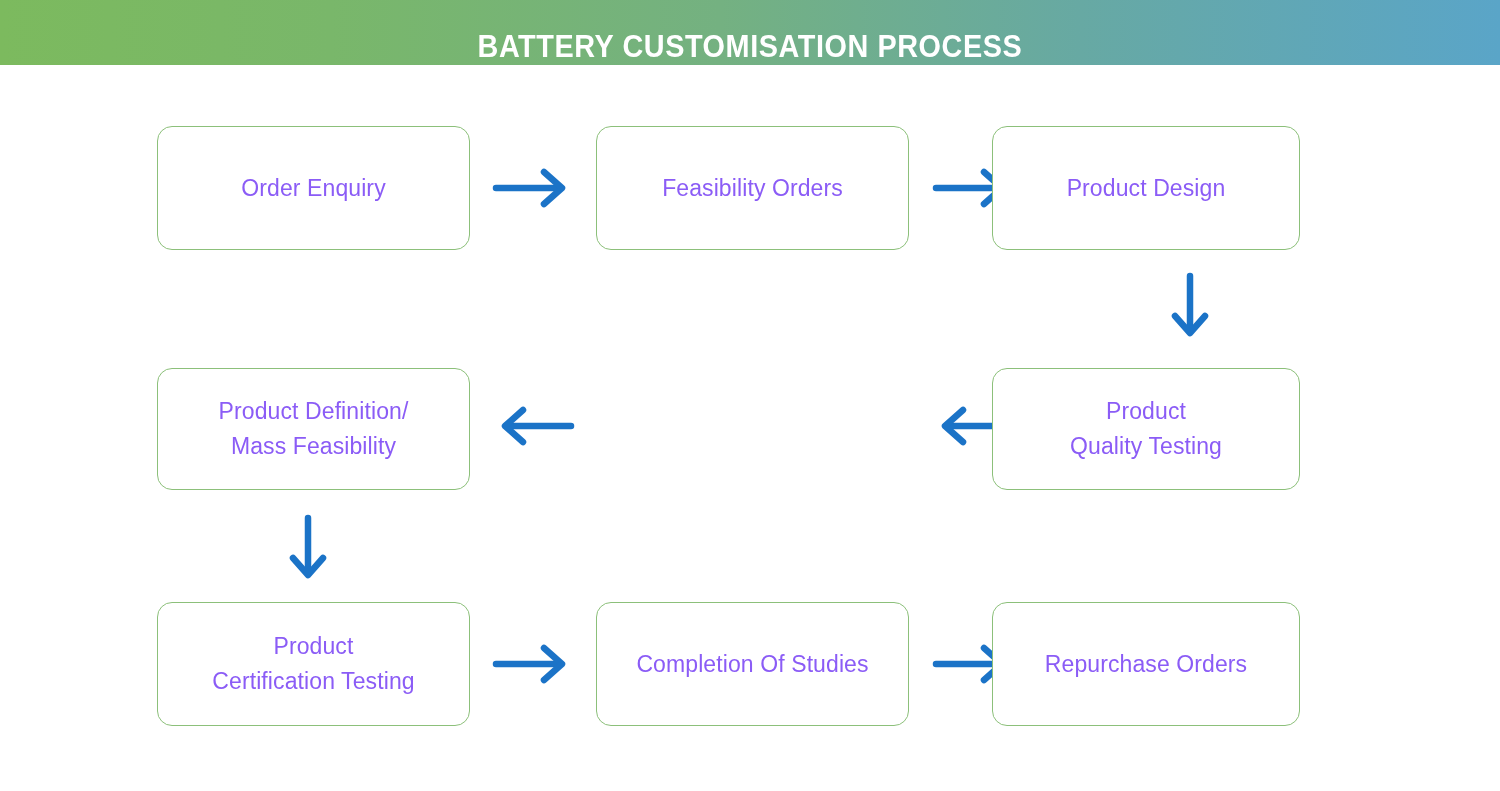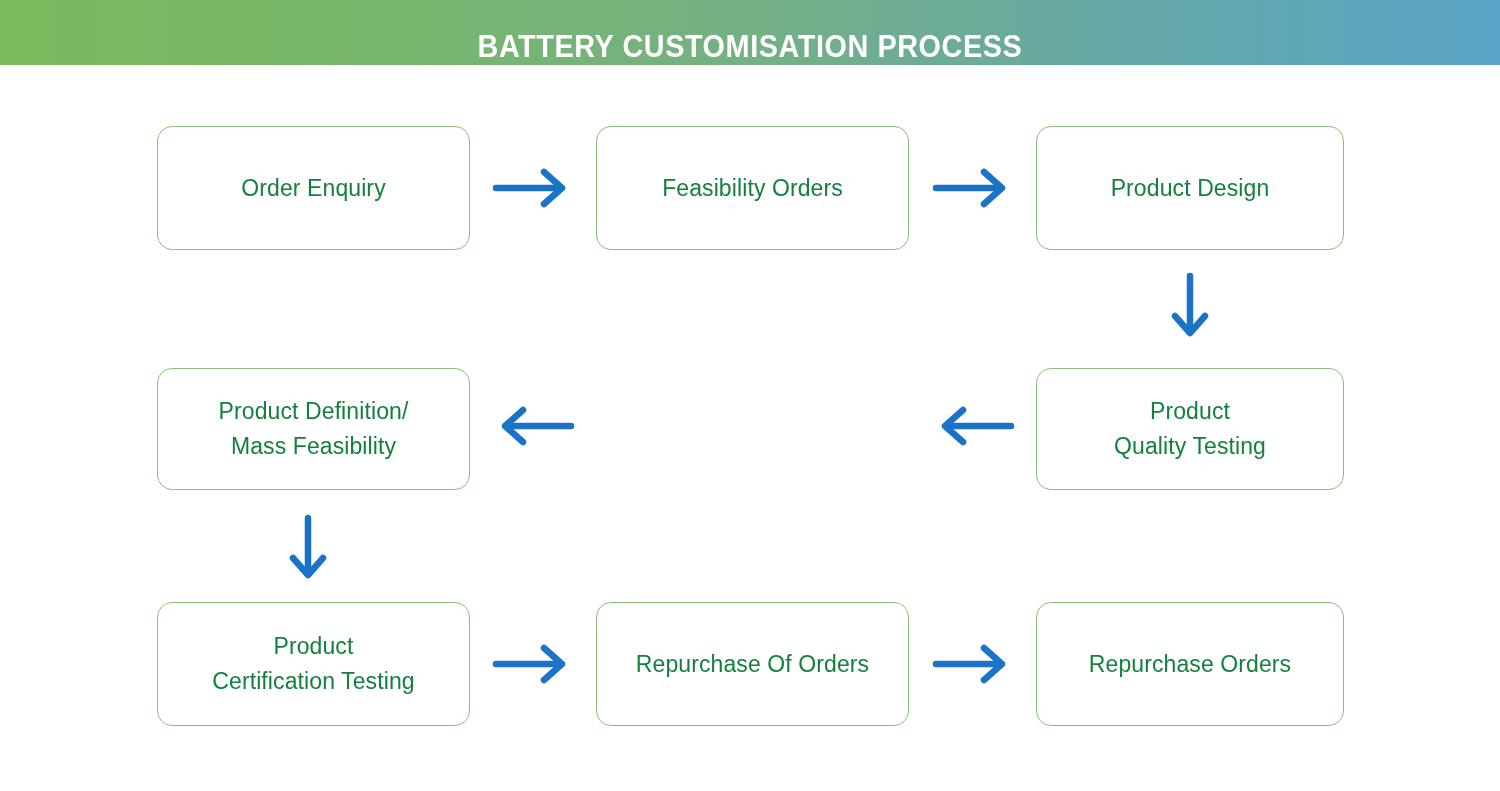--- a/index.html
+++ b/index.html
@@ -56,32 +56,32 @@
     box-sizing: border-box;
     border: 1.4px solid #8cc07a;
     border-radius: 15px;
     background: #ffffff;
     display: flex;
     align-items: center;
     justify-content: center;
     text-align: center;
   }
   .node-label {
-    color: #15803d;
+    color: #8b5cf6;
     font-size: 23px;
     line-height: 35px;
     font-family: "Liberation Sans", sans-serif;
     white-space: pre-line;
     letter-spacing: 0.1px;
   }
 
   
   .col-1 { left: 157px; width: 313px; }
   .col-2 { left: 596px; width: 313px; }
-  .col-3 { left: 1036px; width: 308px; }
+  .col-3 { left: 992px; width: 308px; }
   .row-1 { top: 61px;  height: 124px; }
   .row-2 { top: 303px; height: 122px; }
   .row-3 { top: 537px; height: 124px; }
 
   
   .arrow {
     position: absolute;
   }
   .arrow svg { display: block; overflow: visible; }
 
@@ -181,21 +181,21 @@
     </div>
 
     <div class="arrow arrow-h arr-r3a">
       <svg width="84" height="46" viewBox="0 0 84 46">
         <line x1="4" y1="23" x2="63" y2="23" stroke="#1b73c7" stroke-width="6.5" stroke-linecap="round"></line>
         <polyline points="52,7 70,23 52,39" fill="none" stroke="#1b73c7" stroke-width="6.5" stroke-linecap="round" stroke-linejoin="round"></polyline>
       </svg>
     </div>
 
     <div class="node-box col-2 row-3">
-      <span class="node-label">Repurchase Of Orders</span>
+      <span class="node-label">Completion Of Studies</span>
     </div>
 
     <div class="arrow arrow-h arr-r3b">
       <svg width="84" height="46" viewBox="0 0 84 46">
         <line x1="4" y1="23" x2="63" y2="23" stroke="#1b73c7" stroke-width="6.5" stroke-linecap="round"></line>
         <polyline points="52,7 70,23 52,39" fill="none" stroke="#1b73c7" stroke-width="6.5" stroke-linecap="round" stroke-linejoin="round"></polyline>
       </svg>
     </div>
 
     <div class="node-box col-3 row-3">

